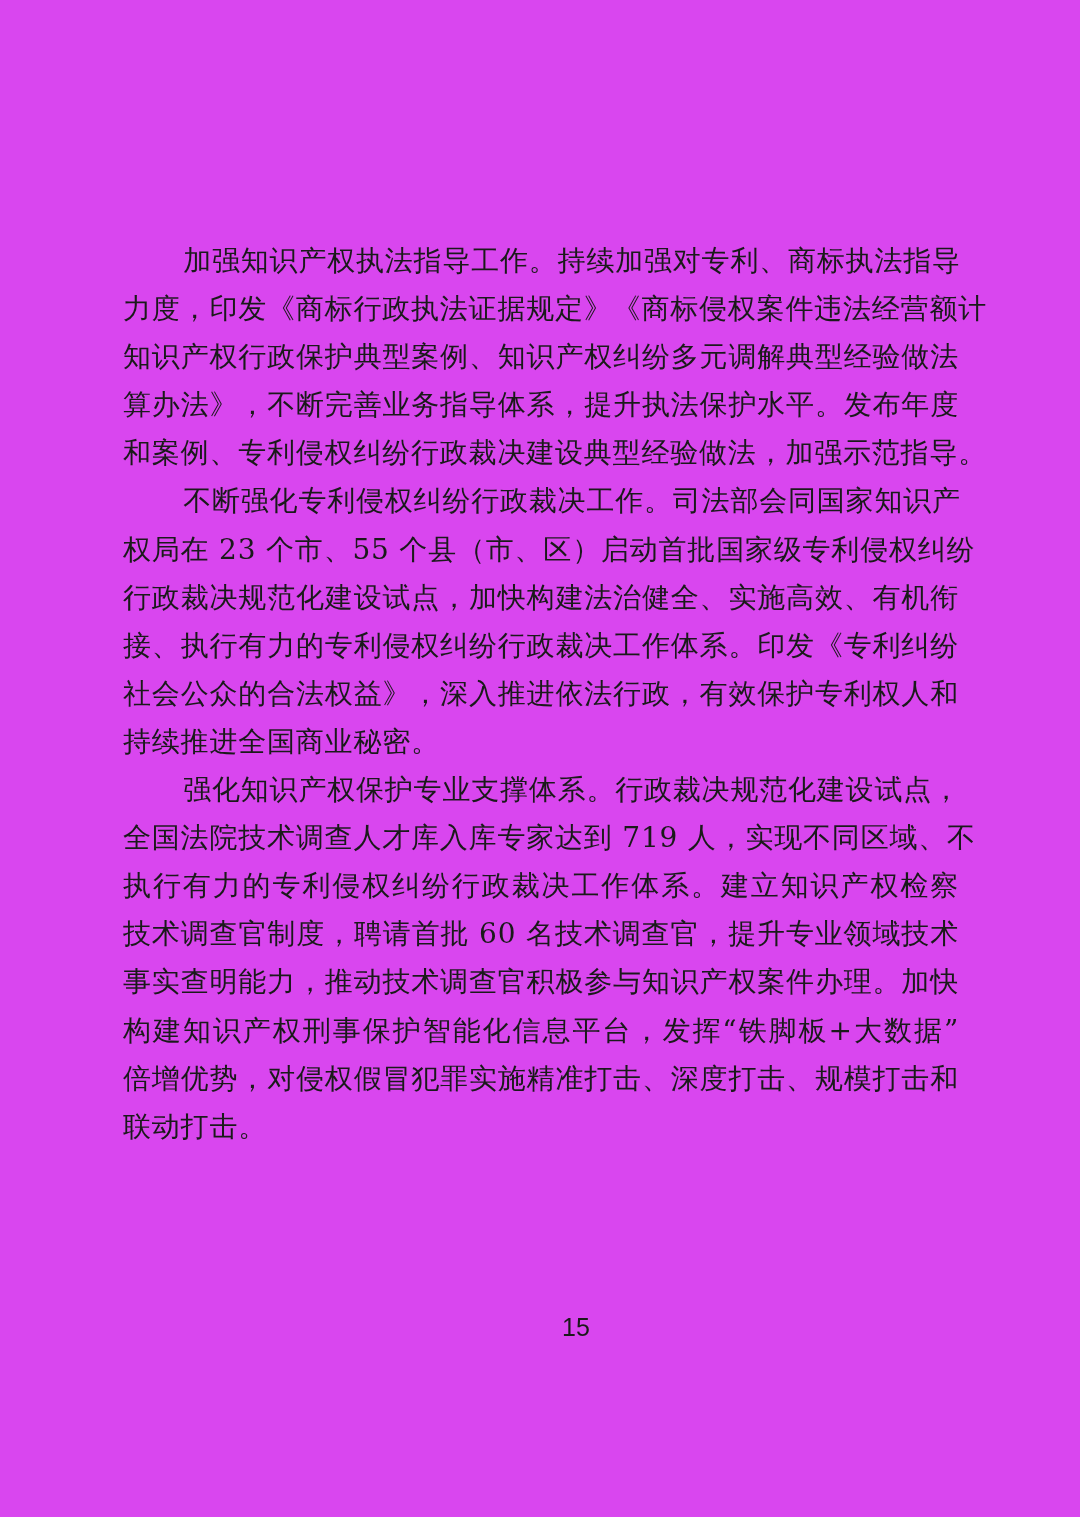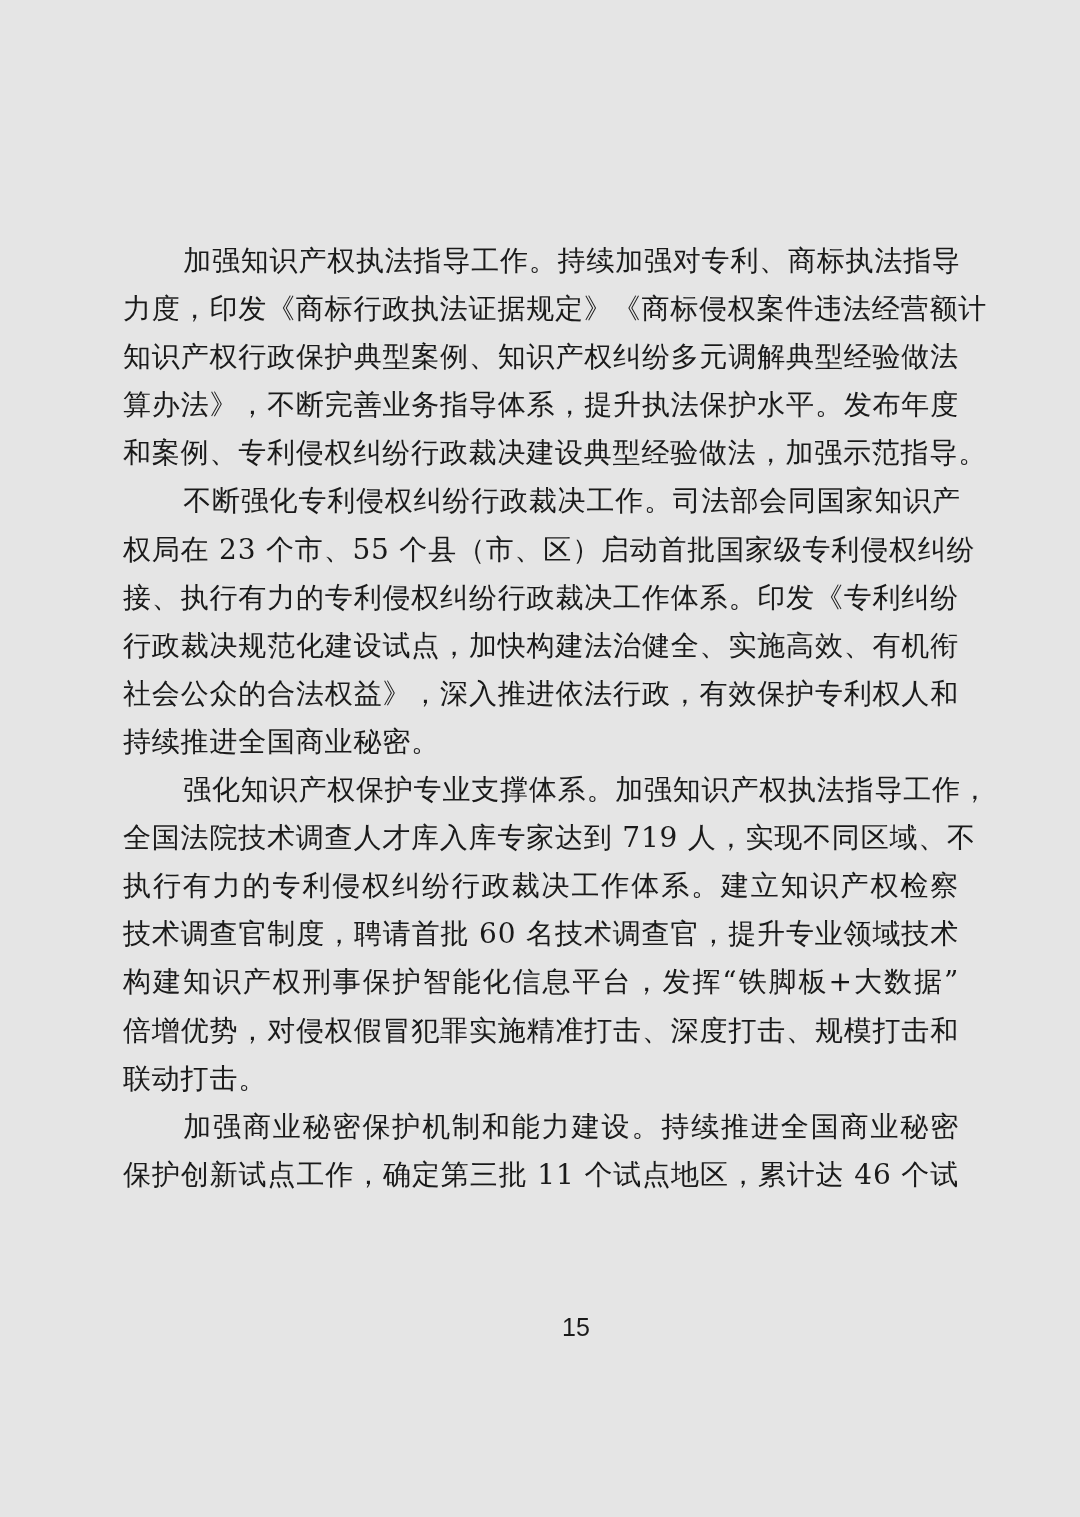--- a/index.html
+++ b/index.html
@@ -13,21 +13,21 @@
       position: relative;
       overflow: hidden;
       color: #1a1a1a;
     }
     .page {
       position: absolute;
       left: 0;
       top: 0;
       width: 1080px;
       height: 1517px;
-      background: #e5e5e5;
+      background: #d946ef;
     }
     .body-text {
       position: absolute;
       left: 123px;
       top: 237px;
       width: 836px;
       font-family: "DejaVu Serif", "Liberation Serif", serif;
       font-size: 28px;
       line-height: 48.1px;
       letter-spacing: 0.8px;
@@ -71,40 +71,37 @@
       <span class="line">加强知识产权执法指导工作。持续加强对专利、商标执法指导</span>
       <span class="line">力度，印发《商标行政执法证据规定》《商标侵权案件违法经营额计</span>
       <span class="line">知识产权行政保护典型案例、知识产权纠纷多元调解典型经验做法</span>
       <span class="line">算办法》，不断完善业务指导体系，提升执法保护水平。发布年度</span>
       <span class="line">和案例、专利侵权纠纷行政裁决建设典型经验做法，加强示范指导。</span>
     </p>
 
     <p class="para">
       <span class="line">不断强化专利侵权纠纷行政裁决工作。司法部会同国家知识产</span>
       <span class="line">权局在 23 个市、55 个县（市、区）启动首批国家级专利侵权纠纷</span>
+      <span class="line">行政裁决规范化建设试点，加快构建法治健全、实施高效、有机衔</span>
       <span class="line">接、执行有力的专利侵权纠纷行政裁决工作体系。印发《专利纠纷</span>
-      <span class="line">行政裁决规范化建设试点，加快构建法治健全、实施高效、有机衔</span>
       <span class="line">社会公众的合法权益》，深入推进依法行政，有效保护专利权人和</span>
       <span class="line last">持续推进全国商业秘密。</span>
     </p>
 
     <p class="para">
-      <span class="line">强化知识产权保护专业支撑体系。加强知识产权执法指导工作，</span>
+      <span class="line">强化知识产权保护专业支撑体系。行政裁决规范化建设试点，</span>
       <span class="line">全国法院技术调查人才库入库专家达到 719 人，实现不同区域、不</span>
       <span class="line">执行有力的专利侵权纠纷行政裁决工作体系。建立知识产权检察</span>
       <span class="line">技术调查官制度，聘请首批 60 名技术调查官，提升专业领域技术</span>
+      <span class="line">事实查明能力，推动技术调查官积极参与知识产权案件办理。加快</span>
       <span class="line">构建知识产权刑事保护智能化信息平台，发挥“铁脚板+大数据”</span>
       <span class="line">倍增优势，对侵权假冒犯罪实施精准打击、深度打击、规模打击和</span>
       <span class="line last">联动打击。</span>
     </p>
 
-    <p class="para">
-      <span class="line">加强商业秘密保护机制和能力建设。持续推进全国商业秘密</span>
-      <span class="line">保护创新试点工作，确定第三批 11 个试点地区，累计达 46 个试</span>
-    </p>
 
   </div>
 
   <div class="page-number">15</div>
 </div>
 
 <style>
   
   .para .line { text-indent: 0; }
   .para .line:first-child { padding-left: 2.15em; }

